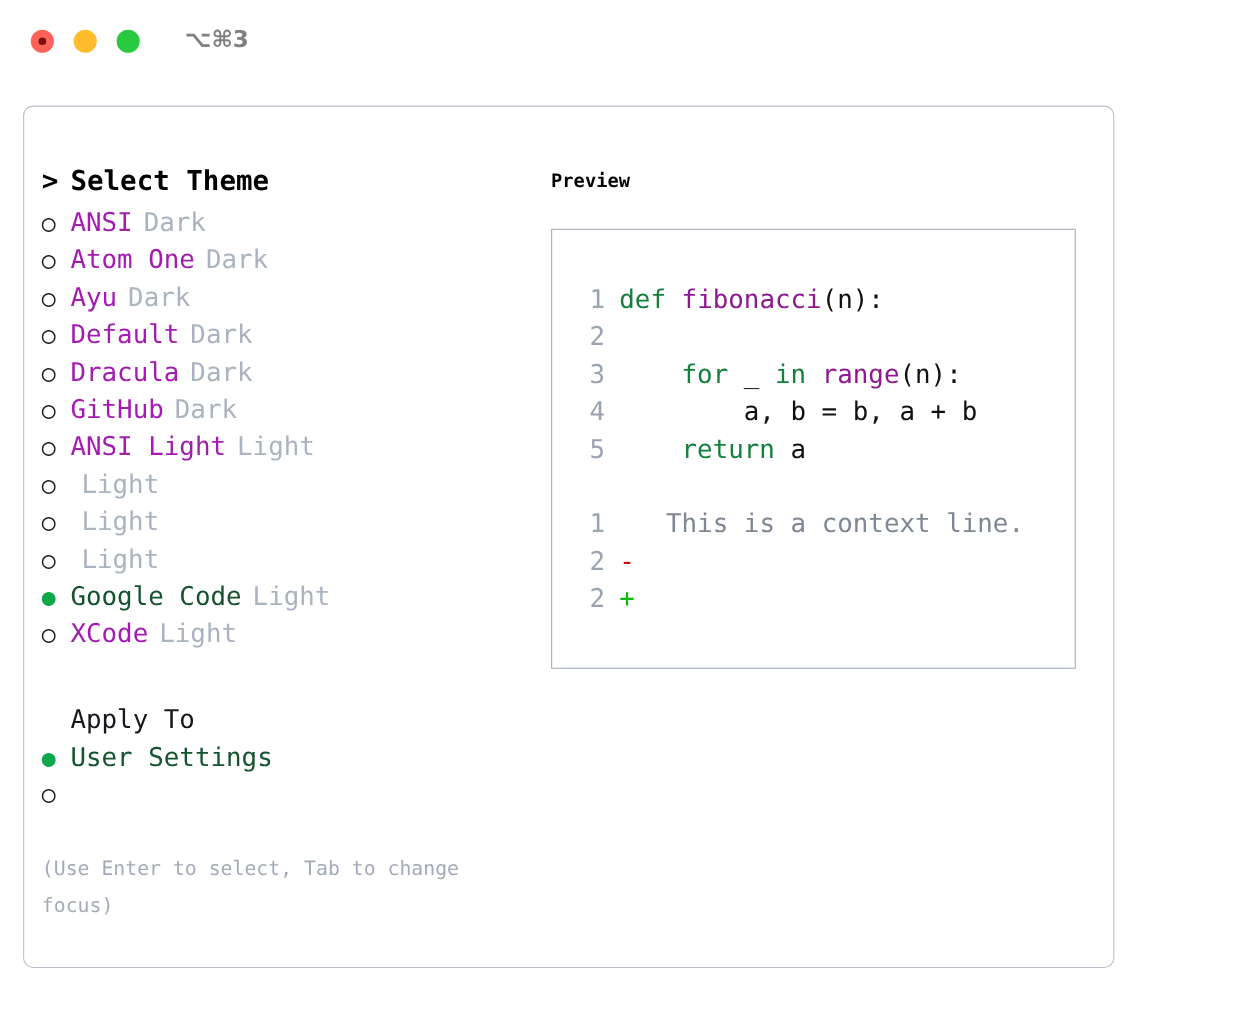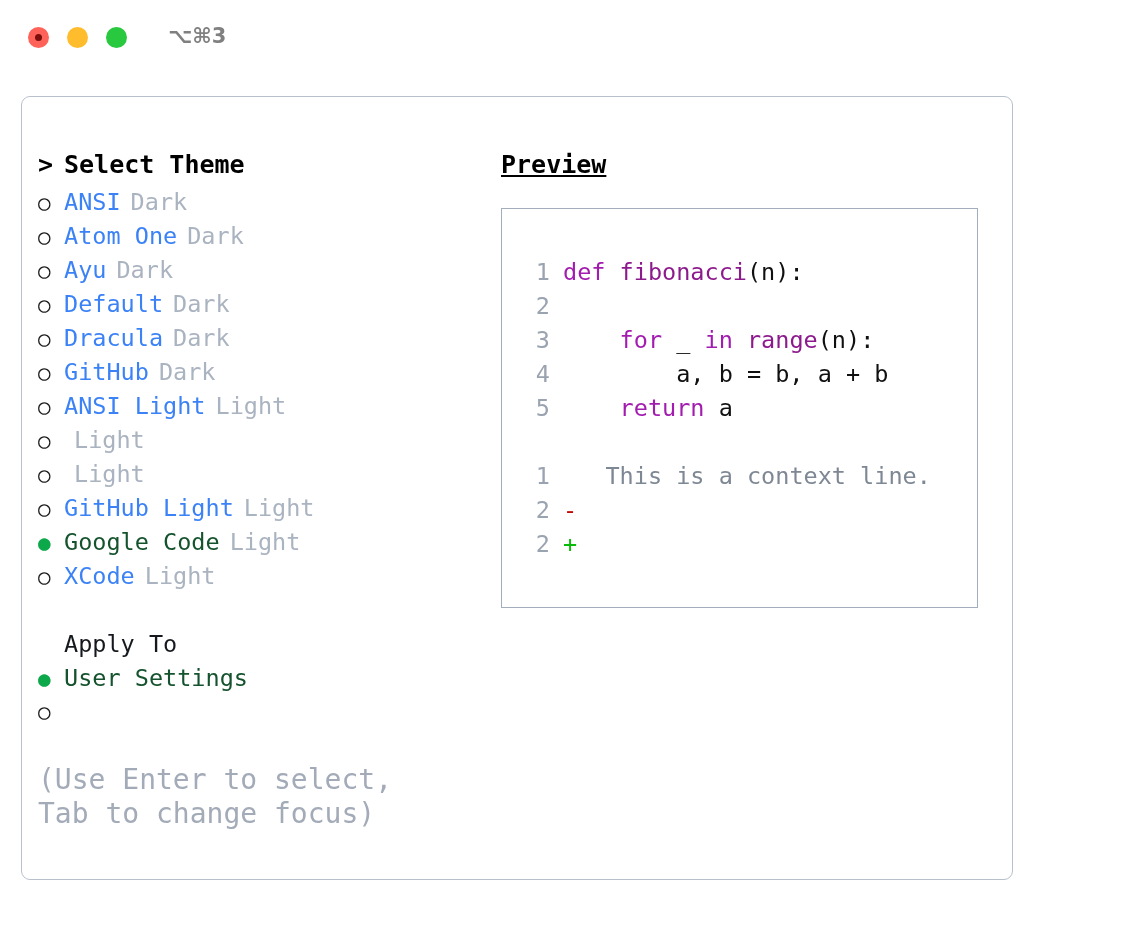--- a/index.html
+++ b/index.html
@@ -92,21 +92,21 @@
   .bullet {
     display: inline-block;
     width: 26px;
     flex: none;
     font-size: 21px;
     color: #1b1b1b;
   }
   .bullet.sel {
     color: #0ca84a;
   }
-  .row-label { color: #3b82f6; }
+  .row-label { color: #a21caf; }
   .row-label.sel { color: #14532d; }
   .row-cat {
     color: #aab3c0;
     margin-left: 10px;
   }
 
   #select-theme-header {
     display: flex;
     align-items: baseline;
     height: 36px;
@@ -115,57 +115,56 @@
     font-weight: bold;
     color: #000000;
     margin-bottom: 2px;
   }
   #select-theme-header .caret {
     display: inline-block;
     width: 26px;
     flex: none;
   }
 
-  #apply-to-block { margin-top: 34px; }
+  #apply-to-block { margin-top: 44px; }
   #apply-to-header {
     display: flex;
     align-items: baseline;
     height: 34px;
     font-size: 23.5px;
     line-height: 34px;
     color: #15181d;
   }
   #apply-to-header .caret {
     display: inline-block;
     width: 26px;
     flex: none;
   }
 
   #hint-text {
     margin-top: 34px;
     width: 400px;
-    font-size: 28px;
+    font-size: 18px;
     line-height: 34px;
     color: #a3abb8;
     white-space: pre-wrap;
   }
 
   
   #preview-column {
     position: absolute;
     left: 479px;
     top: 50px;
     width: 490px;
   }
   #preview-title {
-    font-size: 25px;
+    font-size: 17px;
     line-height: 36px;
     font-weight: bold;
     color: #000000;
-    text-decoration: underline;
   }
   #preview-box {
     margin-top: 25px;
     width: 477px;
     height: 400px;
     box-sizing: border-box;
     border: 1.6px solid #a3adbb;
     background: #ffffff;
     padding: 46px 0 0 20px;
   }
@@ -178,21 +177,21 @@
     white-space: pre;
   }
   .lineno {
     display: inline-block;
     width: 28px;
     flex: none;
     text-align: right;
     color: #9aa3b0;
     margin-right: 13px;
   }
-  .tok-kw   { color: #a21caf; }
+  .tok-kw   { color: #15803d; }
   .tok-fn   { color: #8d1a8d; }
   .tok-num  { color: #0d7a7a; }
   .tok-pl   { color: #101010; }
   .diff-gap { height: 34px; }
   .diff-ctx { color: #7e8794; }
   .diff-del { color: #c00808; }
   .diff-add { color: #08bb08; }
 </style>
 </head>
 <body>
@@ -255,21 +254,20 @@
           <div class="row">
             <span class="bullet">○</span>
             <span class="row-cat">Light</span>
           </div>
           <div class="row">
             <span class="bullet">○</span>
             <span class="row-cat">Light</span>
           </div>
           <div class="row">
             <span class="bullet">○</span>
-            <span class="row-label">GitHub Light</span>
             <span class="row-cat">Light</span>
           </div>
           <div class="row">
             <span class="bullet sel">●</span>
             <span class="row-label sel">Google Code</span>
             <span class="row-cat">Light</span>
           </div>
           <div class="row">
             <span class="bullet">○</span>
             <span class="row-label">XCode</span>

